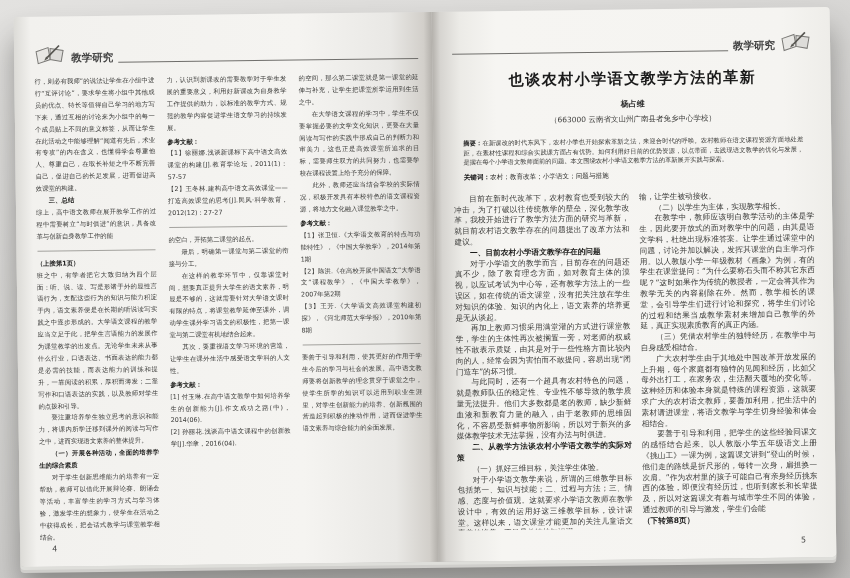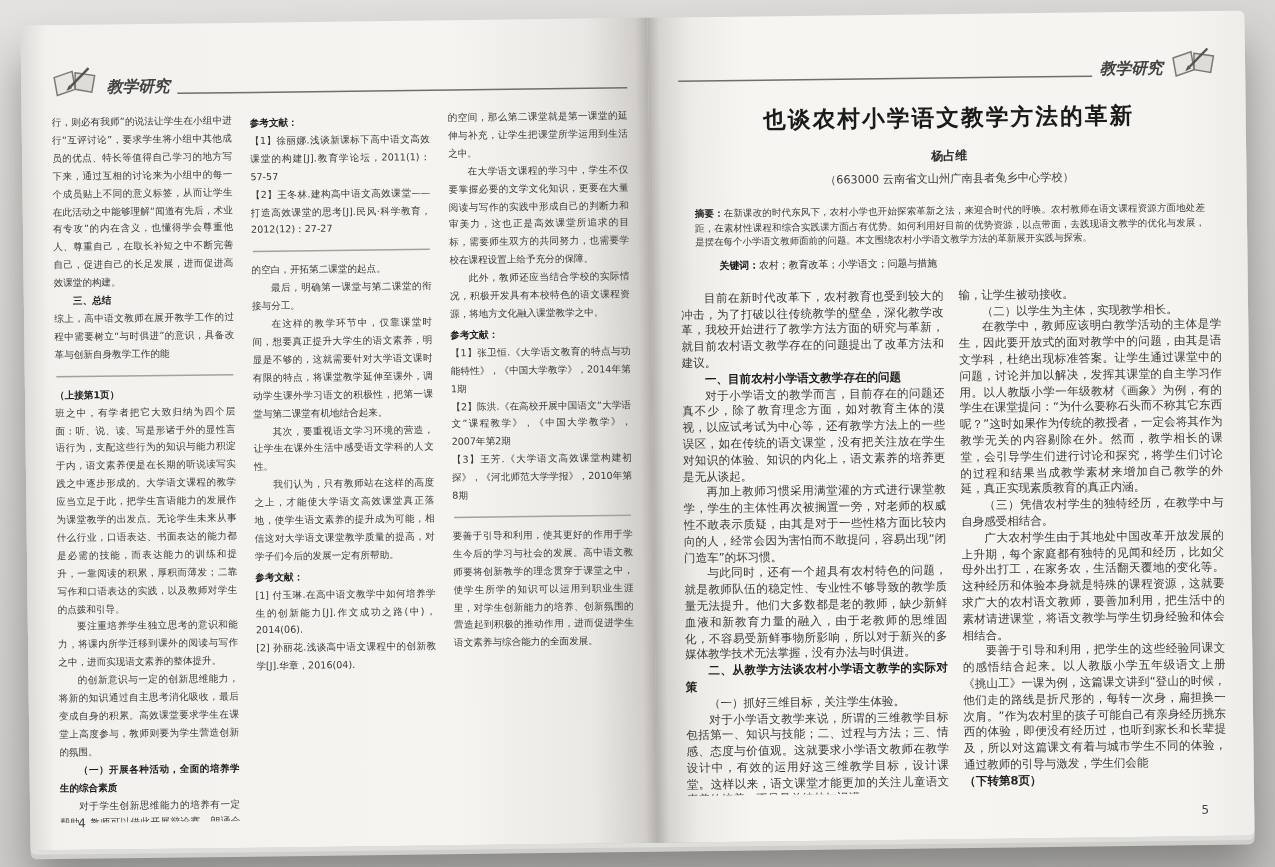--- a/index.html
+++ b/index.html
@@ -11,35 +11,35 @@
         box-shadow:0 3px 0 #dededa,0 6px 0 #cfcecb,0 22px 30px rgba(50,50,48,.45);}
   .page{position:relative;height:100%;box-sizing:border-box;color:#3a3a38;}
   .page-left{width:418px;border-radius:4px 0 0 4px;
         background:linear-gradient(90deg,#dcdbd7 0%,#f2f1ee 4%,#f5f4f1 68%,#e9e8e5 90%,#d2cfca 98%,#b3b0ab 100%);
         padding:24px 14px 16px 20px;}
   .page-right{width:398px;border-radius:0 4px 4px 0;
         background:linear-gradient(90deg,#b4b1ac 0%,#d6d4d0 2%,#ecebe7 7%,#f6f5f2 16%,#f5f4f1 88%,#eeede9 100%);
         padding:20px 18px 16px 20px;}
   
   .hdr{display:flex;align-items:flex-end;height:26px;margin-bottom:10px;}
-  .hdr-label{font-family:"DejaVu Serif","Liberation Serif",serif;font-style:italic;font-weight:bold;
+  .hdr-label{font-family:"DejaVu Serif","Liberation Serif",serif;font-weight:bold;
         font-size:10.5px;color:#444;padding:0 5px 1px 5px;white-space:nowrap;}
   .hdr-rule{flex:1;border-bottom:1.4px solid #6f6e6b;margin-bottom:3px;}
   .logo{width:32px;height:22px;flex:0 0 auto;}
   
   .cols3{display:flex;gap:12px;height:472px;overflow:hidden;}
   .cols3 .col{width:124px;overflow:hidden;font-size:6.4px;line-height:11.9px;text-align:justify;}
   
   .art-title{font-size:15px;font-weight:bold;letter-spacing:1.5px;text-align:center;color:#1b1b1b;margin:14px 0 10px 0;}
   .art-author{text-align:center;font-size:8px;font-weight:bold;color:#2c2c2c;margin-bottom:5px;}
   .art-affil{text-align:center;font-size:7.5px;color:#3c3c3a;margin-bottom:12px;}
   .abstract{font-size:6.3px;line-height:9.6px;text-align:justify;padding:0 10px;color:#3c3c3a;margin-bottom:6px;}
   .abstract b{color:#1d1d1d;}
   .kw{font-size:6.6px;padding:0 10px;margin-bottom:12px;color:#2f2f2d;}
-  .kw b{color:#151515;margin-left:16px;}
+  .kw b{color:#151515;}
   .cols2{display:flex;gap:10px;height:336px;overflow:hidden;margin-top:4px;}
   .cols2 .col{width:175px;overflow:hidden;font-size:7.7px;line-height:10.8px;text-align:justify;}
   
   .blk{margin:0;}
   .blk-para{text-indent:2em;}
   .blk-paraflow{text-indent:0;}
   .blk-heading{font-weight:bold;text-indent:2em;color:#1e1e1c;}
   .blk-subhead{font-weight:bold;text-indent:2em;color:#1e1e1c;}
   .blk-refhead{font-weight:bold;text-indent:0;color:#1e1e1c;margin-top:2px;}
   .blk-ref{text-indent:0;}
@@ -68,34 +68,33 @@
       </div>
       <div class="cols3">
         <div class="col">
             <div class="blk blk-paraflow">行，则必有我师”的说法让学生在小组中进行“互评讨论”，要求学生将小组中其他成员的优点、特长等值得自己学习的地方写下来，通过互相的讨论来为小组中的每一个成员贴上不同的意义标签，从而让学生在此活动之中能够理解“闻道有先后，术业有专攻”的内在含义，也懂得学会尊重他人、尊重自己，在取长补短之中不断完善自己，促进自己的长足发展，进而促进高效课堂的构建。</div>
             <div class="blk blk-heading">三、总结</div>
             <div class="blk blk-paraflow">综上，高中语文教师在展开教学工作的过程中需要树立“与时俱进”的意识，具备改革与创新自身教学工作的能</div>
             <div class="blk blk-divider"></div>
             <div class="blk blk-marker">（上接第1页）</div>
             <div class="blk blk-paraflow">班之中，有学者把它大致归纳为四个层面：听、说、读、写是形诸于外的显性言语行为，支配这些行为的知识与能力积淀于内，语文素养便是在长期的听说读写实践之中逐步形成的。大学语文课程的教学应当立足于此，把学生言语能力的发展作为课堂教学的出发点。无论学生未来从事什么行业，口语表达、书面表达的能力都是必需的技能，而表达能力的训练和提升，一靠阅读的积累，厚积而薄发；二靠写作和口语表达的实践，以及教师对学生的点拨和引导。</div>
             <div class="blk blk-para">要注重培养学生独立思考的意识和能力，将课内所学迁移到课外的阅读与写作之中，进而实现语文素养的整体提升。</div>
-            <div class="blk blk-para">的创新意识与一定的创新思维能力，将新的知识通过自主思考消化吸收，最后变成自身的积累。高效课堂要求学生在课堂上高度参与，教师则要为学生营造创新的氛围。</div>
             <div class="blk blk-subhead">（一）开展各种活动，全面的培养学生的综合素质</div>
             <div class="blk blk-para">对于学生创新思维能力的培养有一定帮助，教师可以借此开展辩论赛、朗诵会等活动，丰富学生的学习方式与学习体验，激发学生的想象力，使学生在活动之中获得成长，把会话式教学与课堂教学相结合。</div>
           </div>
         <div class="col">
+            <div class="blk blk-paraflow">力，认识到新课改的需要教学对于学生发展的重要意义，利用好新课改为自身教学工作提供的助力，以标准的教学方式、规范的教学内容促进学生语文学习的持续发展。</div>
             <div class="blk blk-refhead">参考文献：</div>
             <div class="blk blk-ref">【1】徐丽娜.浅谈新课标下高中语文高效课堂的构建[J].教育学论坛，2011(1)：57-57</div>
             <div class="blk blk-ref">【2】王冬林.建构高中语文高效课堂——打造高效课堂的思考[J].民风·科学教育，2012(12)：27-27</div>
             <div class="blk blk-divider"></div>
             <div class="blk blk-paraflow">的空白，开拓第二课堂的起点。</div>
             <div class="blk blk-para">最后，明确第一课堂与第二课堂的衔接与分工。</div>
             <div class="blk blk-para">在这样的教学环节中，仅靠课堂时间，想要真正提升大学生的语文素养，明显是不够的，这就需要针对大学语文课时有限的特点，将课堂教学延伸至课外，调动学生课外学习语文的积极性，把第一课堂与第二课堂有机地结合起来。</div>
             <div class="blk blk-para">其次，要重视语文学习环境的营造，让学生在课外生活中感受语文学科的人文性。</div>
-            <div class="blk blk-para">我们认为，只有教师站在这样的高度之上，才能使大学语文高效课堂真正落地，使学生语文素养的提升成为可能，相信这对大学语文课堂教学质量的提高，对学子们今后的发展一定有所帮助。</div>
             <div class="blk blk-refhead">参考文献：</div>
             <div class="blk blk-ref">[1] 付玉琳.在高中语文教学中如何培养学生的创新能力[J].作文成功之路(中)，2014(06).</div>
             <div class="blk blk-ref">[2] 孙丽花.浅谈高中语文课程中的创新教学[J].华章，2016(04).</div>
           </div>
         <div class="col">
             <div class="blk blk-paraflow">的空间，那么第二课堂就是第一课堂的延伸与补充，让学生把课堂所学运用到生活之中。</div>
             <div class="blk blk-para">在大学语文课程的学习中，学生不仅要掌握必要的文学文化知识，更要在大量阅读与写作的实践中形成自己的判断力和审美力，这也正是高效课堂所追求的目标，需要师生双方的共同努力，也需要学校在课程设置上给予充分的保障。</div>
             <div class="blk blk-para">此外，教师还应当结合学校的实际情况，积极开发具有本校特色的语文课程资源，将地方文化融入课堂教学之中。</div>
             <div class="blk blk-refhead">参考文献：</div>
             <div class="blk blk-ref">【1】张卫恒.《大学语文教育的特点与功能特性》，《中国大学教学》，2014年第1期</div>

